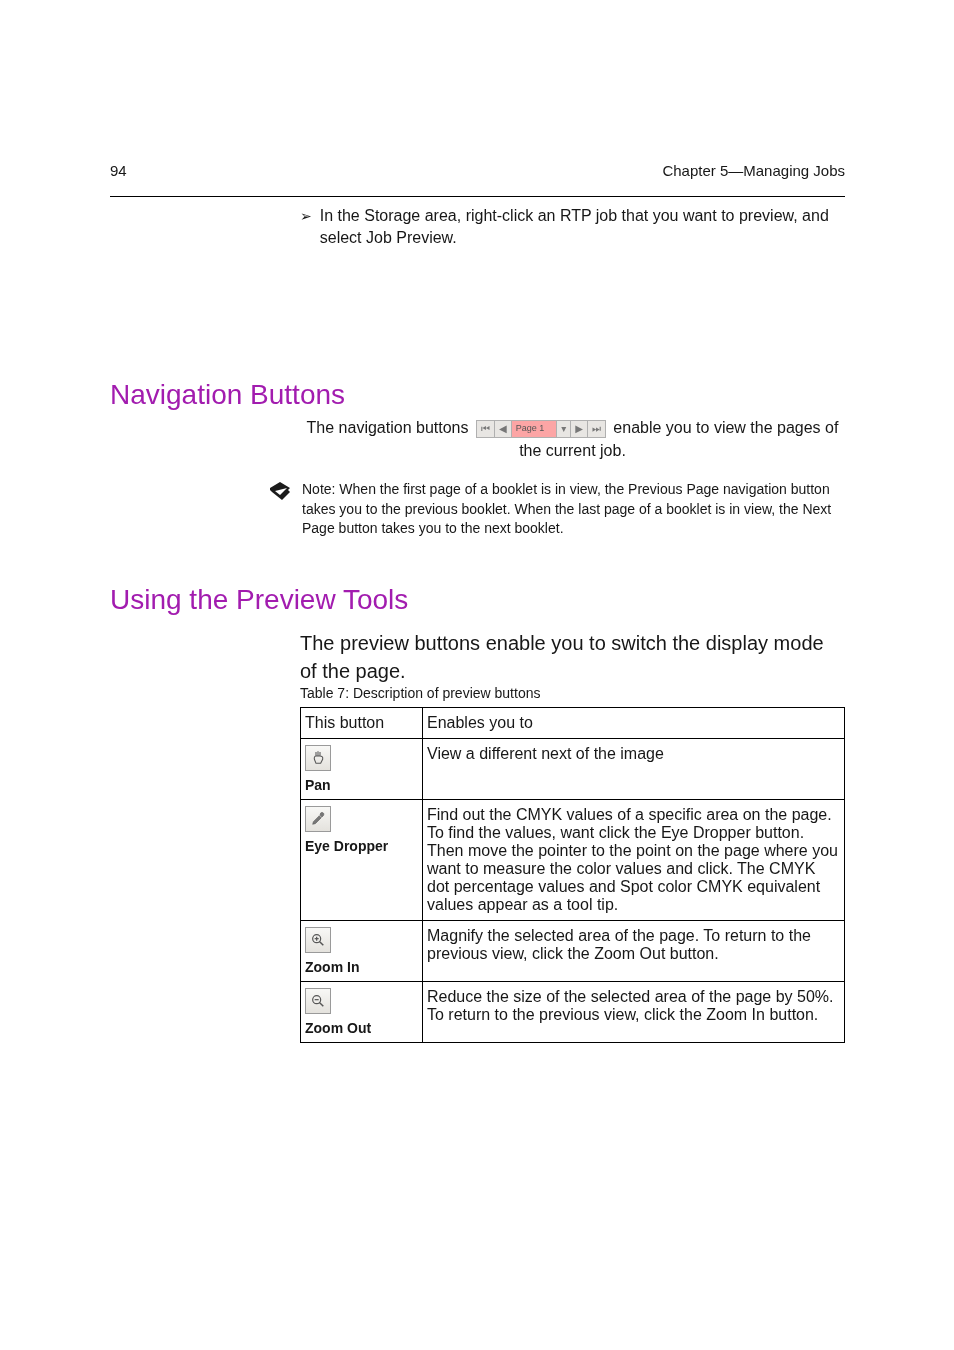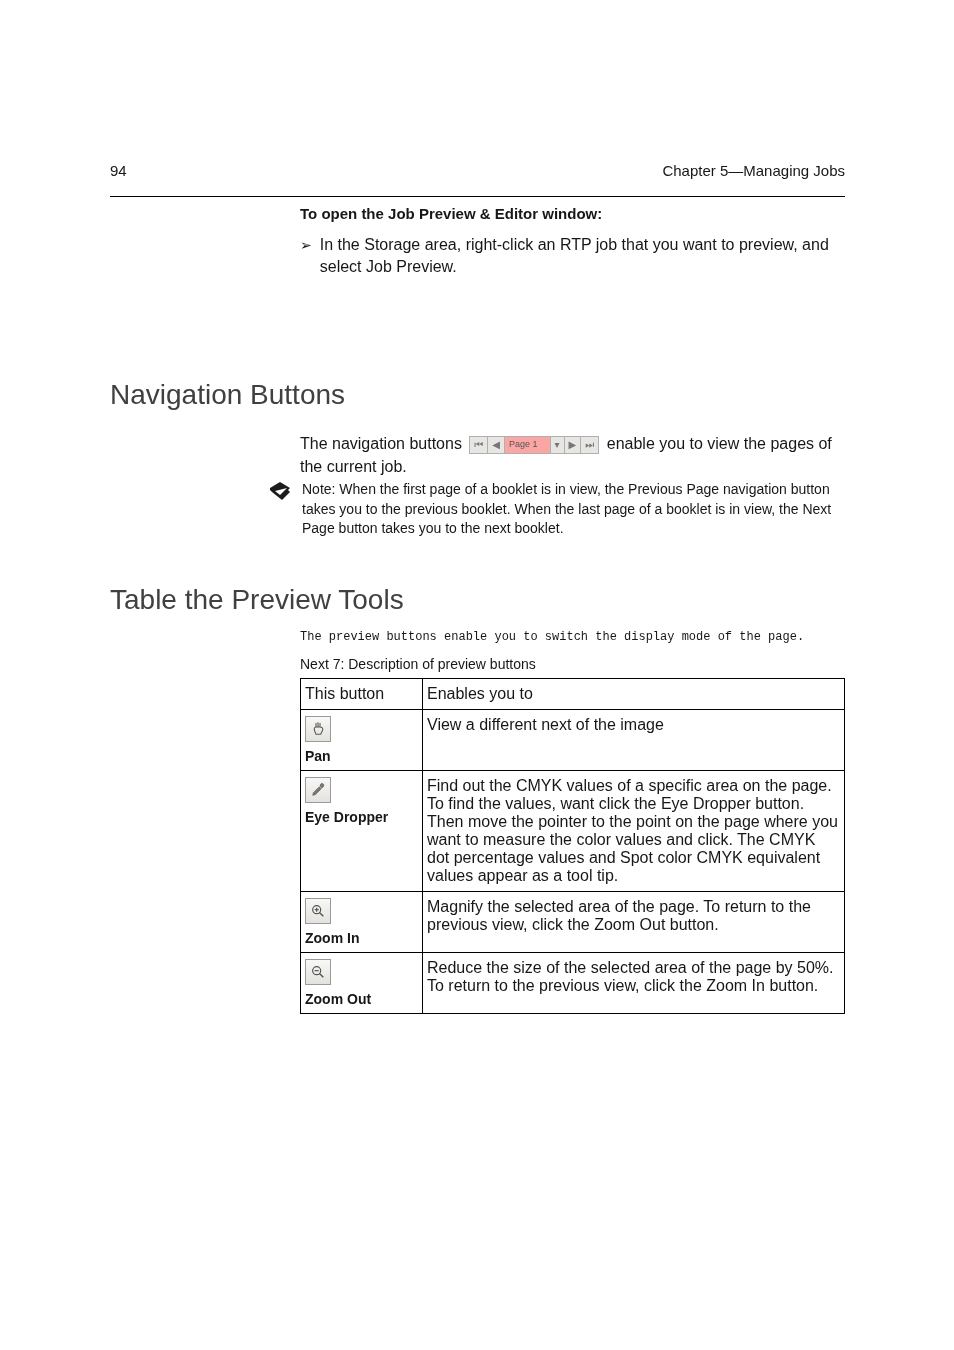--- a/index.html
+++ b/index.html
@@ -49,29 +49,30 @@
       margin-left: 32px;
       font-size: 16px;
       line-height: 1.4;
     }
     h2.section {
       position: absolute;
       left: 110px;
       font-family: Helvetica, Arial, sans-serif;
       font-size: 28px;
       font-weight: normal;
-      color: #404040;
+      color: #a21caf;
     }
     #nav-buttons-heading { top: 379px; }
     #using-tools-heading { top: 584px; }
     .nav-content {
       position: absolute;
       left: 300px;
       right: 109px;
-      top: 432px;
+      top: 416px;
+      text-align: center;
     }
     .nav-line {
       font-size: 16px;
       line-height: 1.45;
     }
     .nav-widget {
       display: inline-flex;
       vertical-align: middle;
       border: 1px solid #b0b0b0;
       background: #e8e6e3;
@@ -111,24 +112,22 @@
       font-size: 14px;
       line-height: 1.4;
     }
     .tools-content {
       position: absolute;
       left: 300px;
       right: 109px;
       top: 629px;
     }
     .tools-intro {
-      font-size: 12px;
-      line-height: 1.4;
-      margin-bottom: 10px;
-      font-family: Liberation Mono, monospace;
+      font-size: 20px;
+      line-height: 1.4;
     }
     .table-caption {
       font-size: 14px;
       margin-bottom: 6px;
     }
     table.preview {
       border-collapse: collapse;
       width: 100%;
       font-size: 16px;
     }
@@ -162,21 +161,20 @@
   </style>
 </head>
 <body>
 
 <div class="header-row">
   <span>94</span>
   <span>Chapter 5—Managing Jobs</span>
 </div>
 
 <div class="content-col">
-  <div class="heading-lead">To open the Job Preview &amp; Editor window:</div>
 
   <div class="bullet-block">
     <span class="bullet-marker">➢</span>
     <span>
       <span>In the </span><span class="b">Storage</span><span> area, right-click an RTP job that you want to preview, and select </span><span class="b">Job Preview</span><span>.</span>
     </span>
   </div>
 
 </div>
 
@@ -201,25 +199,25 @@
   <div class="note-icon">
     <svg viewBox="0 0 24 24">
         <path d="M2 8 L12 2 L22 8 L20 10 L22 12 L14 20 L4 12 L2 10 Z M7 11 L12 15 L19 8" fill="#1b1b1b"></path>
       </svg>
   </div>
   <div class="note-text">
     <span class="b">Note:</span><span>  When the first page of a booklet is in view, the </span><span class="b">Previous Page</span><span> navigation button takes you to the previous booklet. When the last page of a booklet is in view, the </span><span class="b">Next Page</span><span> button takes you to the next booklet.</span>
   </div>
 </div>
 
-<h2 class="section" id="using-tools-heading">Table the Preview Tools</h2>
+<h2 class="section" id="using-tools-heading">Using the Preview Tools</h2>
 
 <div class="tools-content">
   <div class="tools-intro">The preview buttons enable you to switch the display mode of the page.</div>
-  <div class="table-caption">Next 7: Description of preview buttons</div>
+  <div class="table-caption">Table 7: Description of preview buttons</div>
 
   <table class="preview">
     <tbody>
         <tr>
       <th class="icon-cell">This button</th>
       <th>Enables you to</th>
     </tr>
 
     <tr>
       <td class="icon-cell">

